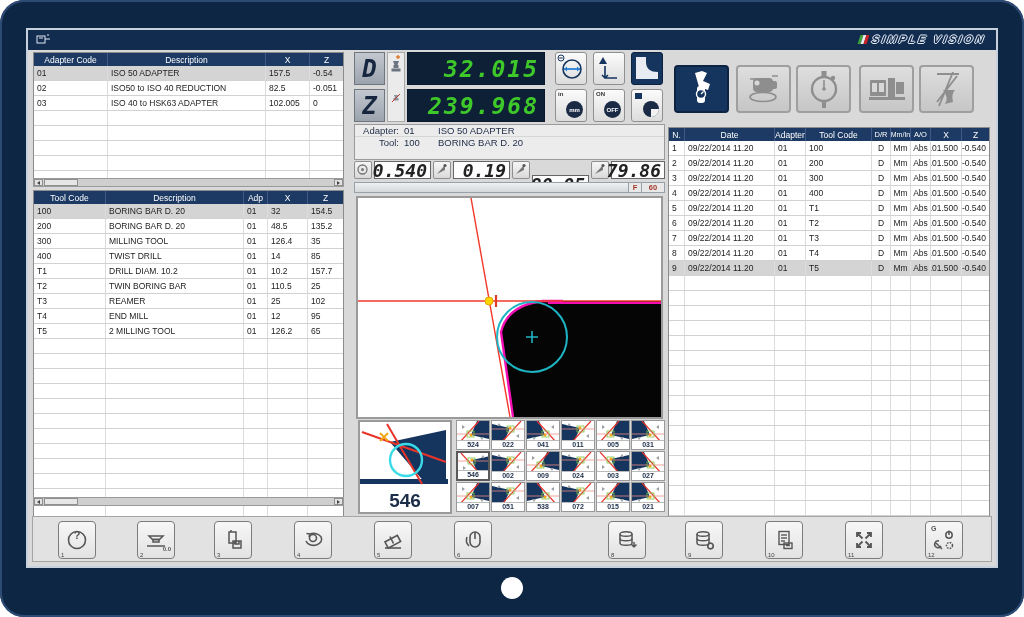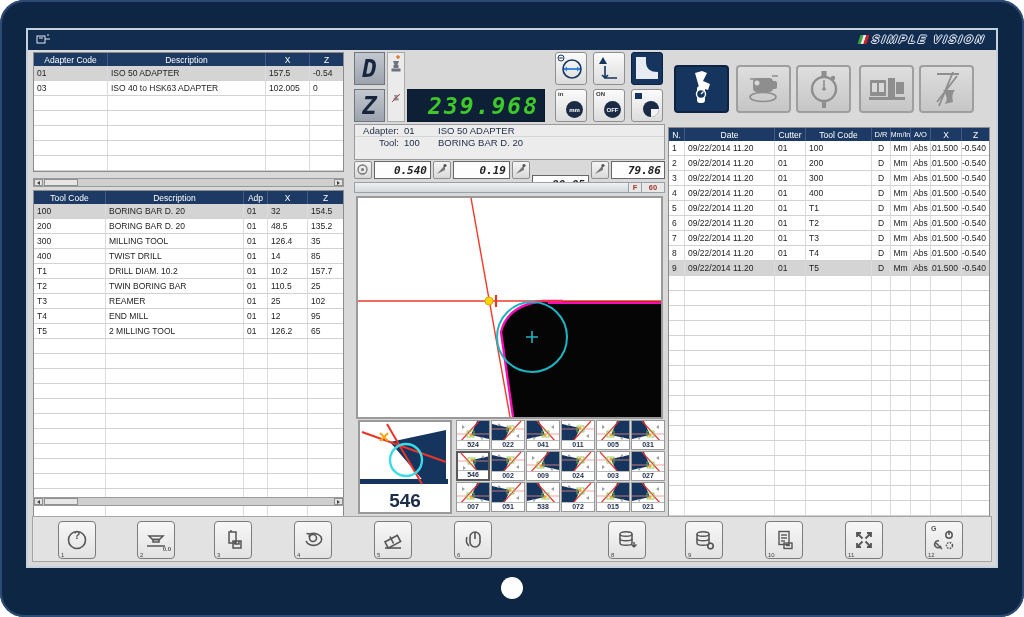--- a/index.html
+++ b/index.html
@@ -74,21 +74,21 @@
   .inforow:last-child{border-bottom:none;}
   .ilabel{width:44px;text-align:right;}
   .icode{width:34px;padding-left:5px;}
   .idesc{flex:1;}
 
   
   .mbtn{position:absolute;width:18px;height:18px;background:linear-gradient(#f6f6f6,#d9d9d9);
     border:1.5px solid #8f8f8f;border-radius:2px;box-sizing:border-box;}
   .mdisp{position:absolute;width:57px;height:18px;background:#fdfdfd;border:1.5px solid #666;
     box-sizing:border-box;display:flex;align-items:center;justify-content:flex-end;padding-right:3px;
-    font-family:"DejaVu Sans Mono",monospace;font-weight:bold;font-style:italic;font-size:11px;color:#222;}
+    font-family:"DejaVu Sans Mono",monospace;font-weight:bold;font-style:italic;font-size:18px;color:#222;}
 
   
   .focusbar{position:absolute;left:326px;top:152px;width:311px;height:11px;background:#c9cdd1;
     border:1px solid #98a0a8;box-sizing:border-box;display:flex;}
   .ftrack{flex:1;background:linear-gradient(#eef0f2,#d5d8db);}
   .fbox{width:12px;border-left:1px solid #98a0a8;background:#e8e8e8;color:#a3392b;font-size:7.5px;
     font-weight:bold;display:flex;align-items:center;justify-content:center;}
   .fbox.val{width:22px;}
 
   
@@ -163,20 +163,26 @@
         </div>
         <div>
 
             <div class="trow selected">
               <div class="cell c0">01</div>
               <div class="cell c1">ISO 50 ADAPTER</div>
               <div class="cell c2">157.5</div>
               <div class="cell c3">-0.54</div>
             </div>
 
+            <div class="trow">
+              <div class="cell c0">02</div>
+              <div class="cell c1">ISO50 to ISO 40 REDUCTION</div>
+              <div class="cell c2">82.5</div>
+              <div class="cell c3">-0.051</div>
+            </div>
 
             <div class="trow">
               <div class="cell c0">03</div>
               <div class="cell c1">ISO 40 to HSK63 ADAPTER</div>
               <div class="cell c2">102.005</div>
               <div class="cell c3">0</div>
             </div>
           </div>
         <div>
 
@@ -429,20 +435,21 @@
               <rect x="3.5" y="15.5" width="9" height="3"></rect>
             </g>
           <path d="M10 2 v4 M8 4 h4" stroke="#e07b28" stroke-width="1.4"></path>
           <g fill="#8b929e">
               <path d="M6 42 h4 l-1 3 h-2 z"></path>
               <rect x="5.5" y="45" width="5" height="2.5"></rect>
             </g>
           <line x1="4" y1="49" x2="12" y2="41" stroke="#c0392b" stroke-width="1"></line>
         </svg>
       </div>
+      <div class="dro-display" style="left:379px;top:22px;">32.015</div>
       <div class="dro-display" style="left:379px;top:59px;">239.968</div>
 
       <div class="drobtn" style="left:527px;top:22px;">
         <svg width="29" height="30" viewBox="0 0 29 30">
             <circle cx="16" cy="16" r="9" fill="none" stroke="#16355e" stroke-width="1.6"></circle>
         <line x1="8" y1="16" x2="24" y2="16" stroke="#2a7fd4" stroke-width="1.8"></line>
         <path d="M8 16 l3-2.5 v5 z M24 16 l-3-2.5 v5 z" fill="#2a7fd4"></path>
         <circle cx="5" cy="5" r="3" fill="none" stroke="#16355e" stroke-width="1"></circle>
             <line x1="3.2" y1="5" x2="6.8" y2="5" stroke="#16355e" stroke-width="1"></line>
           </svg>
@@ -852,21 +859,21 @@
         <svg width="36" height="38" viewBox="0 0 36 38">
           <path d="M8 4 h22 M24 2 L10 36 M8 32 L28 6" stroke="currentColor" stroke-width="1.8" fill="none"></path>
           <path d="M14 20 q6 8 2 14 l8-2 q-2-8 2-12 z" fill="currentColor"></path>
         </svg>
       </div>
 
       <div class="tbl his" style="left:640px;top:97px;width:322px;">
         <div class="thead">
           <div class="cell c0">N.</div>
           <div class="cell c1">Date</div>
-          <div class="cell c2">Cutter</div>
+          <div class="cell c2">Adapter</div>
           <div class="cell c3">Tool Code</div>
           <div class="cell c4" style="font-size:7.5px">D/R</div>
           <div class="cell c5" style="font-size:7px">Mm/In</div>
           <div class="cell c6" style="font-size:7.5px">A/O</div>
           <div class="cell c7">X</div>
           <div class="cell c8">Z</div>
         </div>
         <div>
 
             <div class="trow">

